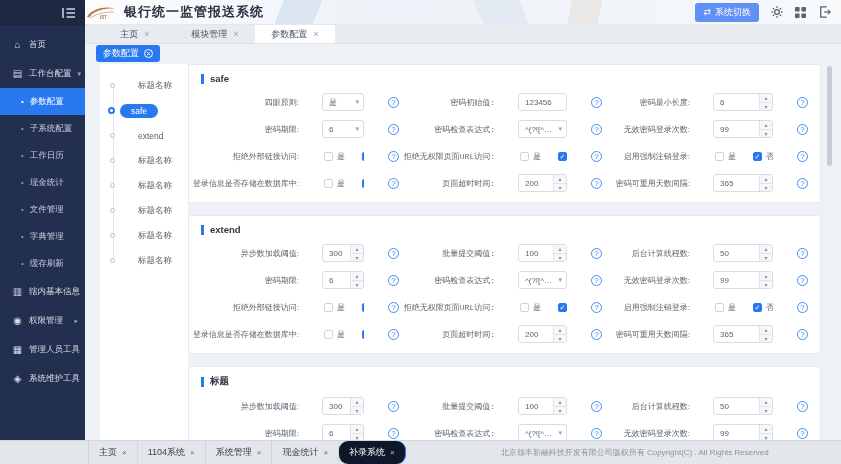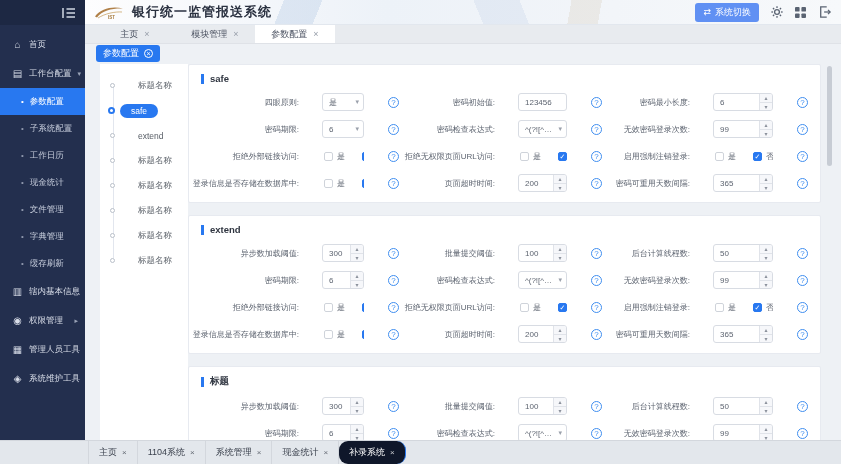--- a/index.html
+++ b/index.html
@@ -15,21 +15,21 @@
   .sb-item { height:29px; display:flex; align-items:center; padding:0 7px 0 12px; color:#d9dee9; font-size:8.5px; gap:6px; cursor:pointer; white-space:nowrap; }
   .sb-item.sub { padding-left:21px; height:27px; color:#c7cedd; }
   .sb-item.active { background:#2878f0; color:#fff; }
   .sb-ico { font-size:10px; width:11px; text-align:center; flex-shrink:0; }
   .sb-dot { font-size:8px; color:#8f98ad; flex-shrink:0; }
   .sb-item.active .sb-dot { color:#fff; }
   .sb-arrow { margin-left:auto; font-size:7px; color:#9aa3b8; }
 
   
   .right { flex:1; display:flex; flex-direction:column; min-width:0; }
-  .hdr { height:25px; position:relative; display:flex; align-items:center; padding:0 10px 0 8px;
+  .hdr { height:25px; position:relative; display:flex; align-items:center; padding:0 10px 0 0;
          background:linear-gradient(90deg,#fdfdfe 0%,#edf2f8 40%,#f2f5f9 70%,#f7f9fb 100%);
          border-bottom:1px solid #e2e7ee; flex-shrink:0; }
   .hdr::before { content:""; position:absolute; inset:0; pointer-events:none; background:
       linear-gradient(112deg, transparent 26%, rgba(168,193,224,.30) 26%, rgba(168,193,224,.30) 31%, transparent 31%),
       linear-gradient(68deg, transparent 52%, rgba(188,204,228,.25) 52%, rgba(188,204,228,.25) 58%, transparent 58%),
       linear-gradient(100deg, transparent 64%, rgba(205,190,165,.22) 64%, rgba(205,190,165,.22) 68%, transparent 68%); }
   .hdr-title { font-size:13px; font-weight:bold; color:#2a3140; margin-left:7px; position:relative; letter-spacing:1px; }
   .hdr-right { margin-left:auto; display:flex; align-items:center; gap:11px; position:relative; }
   .switch-btn { background:#6090f3; color:#fff; font-size:9px; padding:3px 8px; border-radius:3px; display:flex; align-items:center; gap:4px; cursor:pointer; }
   .switch-btn .swap { font-size:9px; }
@@ -56,21 +56,21 @@
 
   .sections { flex:1; min-width:0; position:relative; padding-right:12px; display:flex; flex-direction:column; gap:12px; }
   .card { background:#fff; border:1px solid #e7eaf0; border-radius:2px; padding:7px 8px 10px 2px; flex-shrink:0; }
   .card-head { display:flex; align-items:center; gap:6px; margin:1px 0 9px 10px; }
   .bar { width:3px; height:10px; background:#2878f0; flex-shrink:0; }
   .card-title { font-size:9.5px; font-weight:bold; color:#2f3540; }
   .fgrid { display:grid; grid-template-columns:212px 203px 1fr; row-gap:9px; }
   .field { display:flex; align-items:center; min-width:0; padding-right:4px;gap:19px; }
   .flabel { text-align:right; font-size:8px; color:#5d6470; flex-shrink:0; white-space:nowrap; overflow:hidden; }
   .field:nth-child(3n+1) .flabel { width:108px; }
-  .field:nth-child(3n+2) .flabel { width:92px; }
+  .field:nth-child(3n+2) .flabel { width:92px;font-family:Liberation Mono, monospace; }
   .field:nth-child(3n)   .flabel { width:84px; }
   .ctrl { height:18px; border:1px solid #d8dce3; border-radius:3px; background:#fff; display:flex; align-items:center; flex:1; min-width:0; margin-left:4px; font-size:8px; color:#5d6470; padding-left:6px; position:relative; overflow:hidden; cursor:text; }
   .ctrl .cval { white-space:nowrap; overflow:hidden; text-overflow:ellipsis; flex:1; }
   .sel-arrow { color:#9aa0ab; font-size:7px; padding:0 4px; flex-shrink:0; }
   .step-arrows { margin-left:auto; width:13px; align-self:stretch; border-left:1px solid #e0e3e9; display:flex; flex-direction:column; background:#f6f7fa; flex-shrink:0; cursor:pointer; }
   .sa { flex:1; font-size:6px; line-height:8px; color:#8b919c; text-align:center; }
   .sa:first-child { border-bottom:1px solid #e0e3e9; }
   .ctrl.yesno { border:none; background:transparent; padding-left:2px; gap:17px; cursor:default; }
   .cb-group { display:flex; align-items:center; gap:4px; cursor:pointer; }
   .cb { width:9px; height:9px; border:1px solid #cfd3da; border-radius:2px; background:#fff; font-size:7px; line-height:8px; color:#fff; text-align:center; flex-shrink:0; }
@@ -662,14 +662,15 @@
         </div>
         <div class="btab">
           <span>现金统计</span>
           <span class="x">×</span>
         </div>
         <div class="btab active">
           <span>补录系统</span>
           <span class="x">×</span>
         </div>
       </div>
+    <span class="copyright">北京领丰新融科技开发有限公司版权所有 Copyright(C) . All Rights Reserved</span>
   </footer>
 </div>
 
 </body></html>

